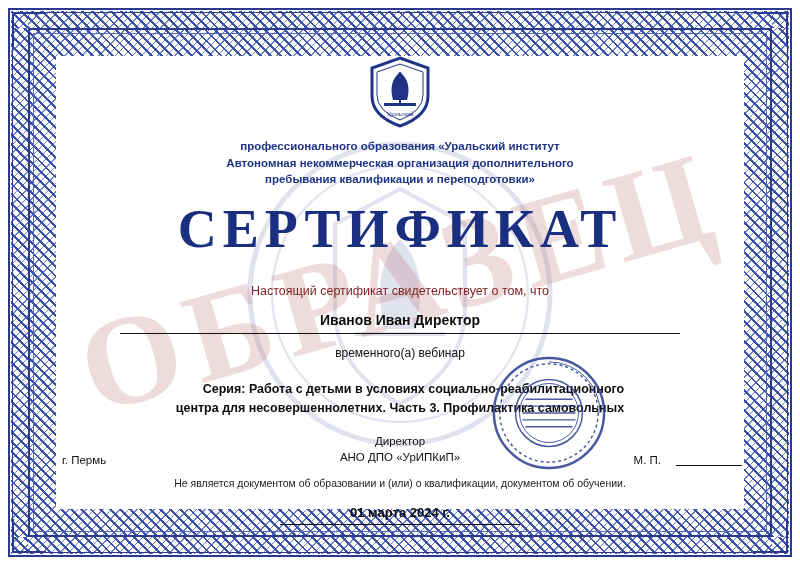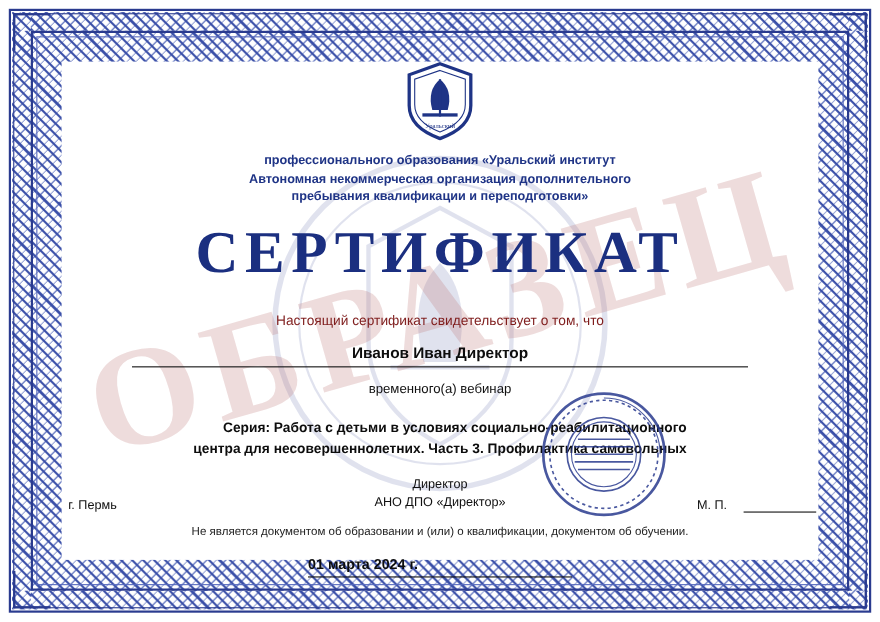--- a/index.html
+++ b/index.html
@@ -231,21 +231,21 @@
   .disclaimer {
     margin-top: 9px;
     font-size: 10.5px;
     color: #222222;
   }
 
   .date-block {
     margin-top: 16px;
     display: flex;
     flex-direction: column;
-    align-items: flex-start;
+    align-items: center;
     width: 240px;
   }
   .date-value {
     font-size: 13px;
     font-weight: bold;
     color: #0d0d0d;
     padding-bottom: 4px;
   }
   .date-rule {
     border-bottom: 1px solid #111111;
@@ -314,21 +314,21 @@
       <div>центра для несовершеннолетних. Часть 3. Профилактика самовольных</div>
     </div>
 
     <div class="spacer"></div>
 
     <div class="signature-row">
       <div class="city">г. Пермь</div>
 
       <div class="director">
         <div>Директор</div>
-        <div>АНО ДПО «Директор»</div>
+        <div>АНО ДПО «УрИПКиП»</div>
       </div>
 
       <svg class="stamp" viewBox="0 0 120 120">
         <circle cx="60" cy="60" r="56" fill="none" stroke="#2a3b8f" stroke-width="2.5"></circle>
         <circle cx="60" cy="60" r="50" fill="none" stroke="#2a3b8f" stroke-width="1.5" stroke-dasharray="3 3"></circle>
         <circle cx="60" cy="60" r="34" fill="none" stroke="#2a3b8f" stroke-width="1.5"></circle>
         <circle cx="60" cy="60" r="30" fill="none" stroke="#2a3b8f" stroke-width="1"></circle>
         <g stroke="#2a3b8f" stroke-width="1.4">
           <line x1="36" y1="46" x2="84" y2="46"></line>
           <line x1="33" y1="53" x2="87" y2="53"></line>

